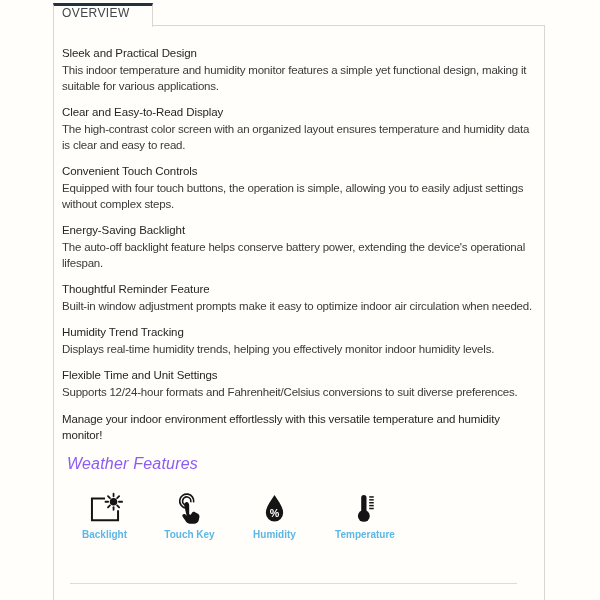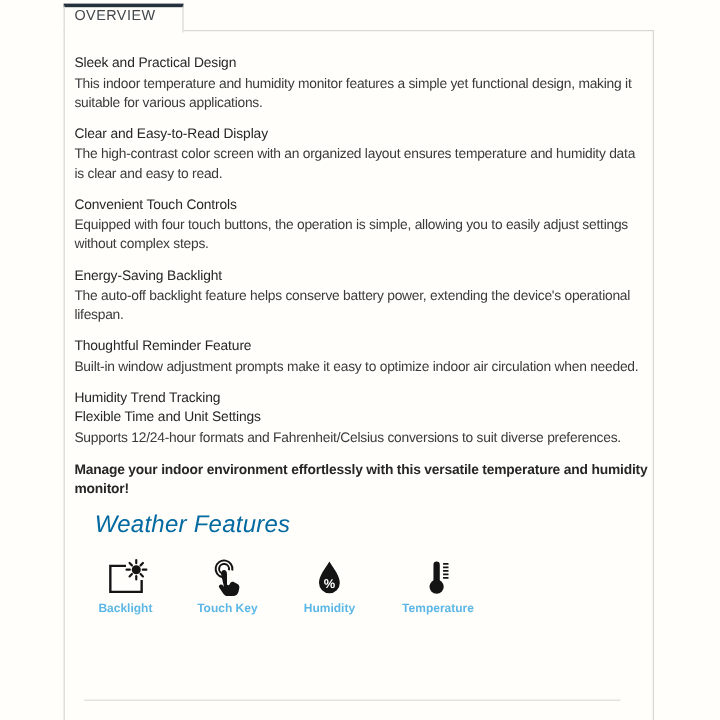--- a/index.html
+++ b/index.html
@@ -28,26 +28,26 @@
   .section h3{
     margin:0 0 1px 0;font-size:11.5px;font-weight:normal;color:#262626;
     letter-spacing:-.1px;line-height:15px;
   }
   .section p{
     margin:0 0 11px 0;font-size:11.5px;color:#3a3a3a;
     letter-spacing:-.2px;line-height:16px;
   }
   .section:first-child{padding-top:6px;}
   .closing{
-    margin:4px 0 0 0;font-size:11.5px;font-weight:bold;color:#262626;
+    margin:4px 0 0 0;font-size:11.5px;font-weight:normal;color:#262626;
     letter-spacing:-.15px;line-height:16px;
   }
   .features-heading{
-    margin:8px 0 0 12px;padding-left:5px;
-    font-size:20px;font-style:italic;font-weight:500;color:#0369a1;
+    margin:8px 0 0 0;padding-left:5px;
+    font-size:16px;font-style:italic;font-weight:500;color:#8b5cf6;
     letter-spacing:.2px;line-height:26px;
   }
   .features-row{
     display:flex;margin-top:15px;align-items:flex-end;
   }
   .feature{
     width:85px;flex:0 0 85px;display:flex;flex-direction:column;
     align-items:center;text-align:center;
   }
   .feature:last-child{width:96px;flex:0 0 96px;}
@@ -91,20 +91,21 @@
     <p>The auto-off backlight feature helps conserve battery power, extending the device's operational lifespan.</p>
   </div>
 
   <div class="section">
     <h3>Thoughtful Reminder Feature</h3>
     <p>Built-in window adjustment prompts make it easy to optimize indoor air circulation when needed.</p>
   </div>
 
   <div class="section">
     <h3>Humidity Trend Tracking</h3>
+    <p>Displays real-time humidity trends, helping you effectively monitor indoor humidity levels.</p>
   </div>
 
   <div class="section">
     <h3>Flexible Time and Unit Settings</h3>
     <p>Supports 12/24-hour formats and Fahrenheit/Celsius conversions to suit diverse preferences.</p>
   </div>
 
   <p class="closing">Manage your indoor environment effortlessly with this versatile temperature and humidity monitor!</p>
 
   <h2 class="features-heading">Weather Features</h2>

